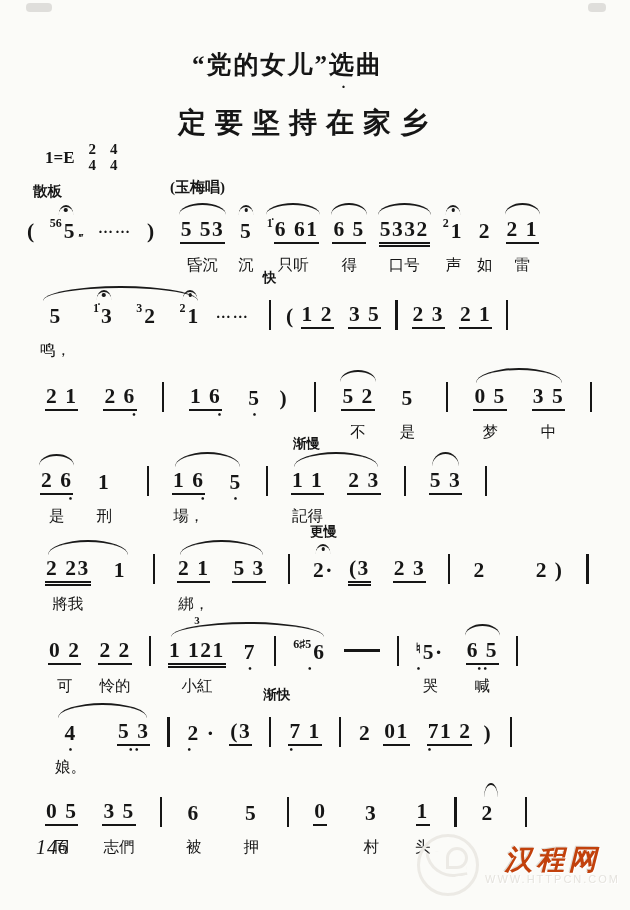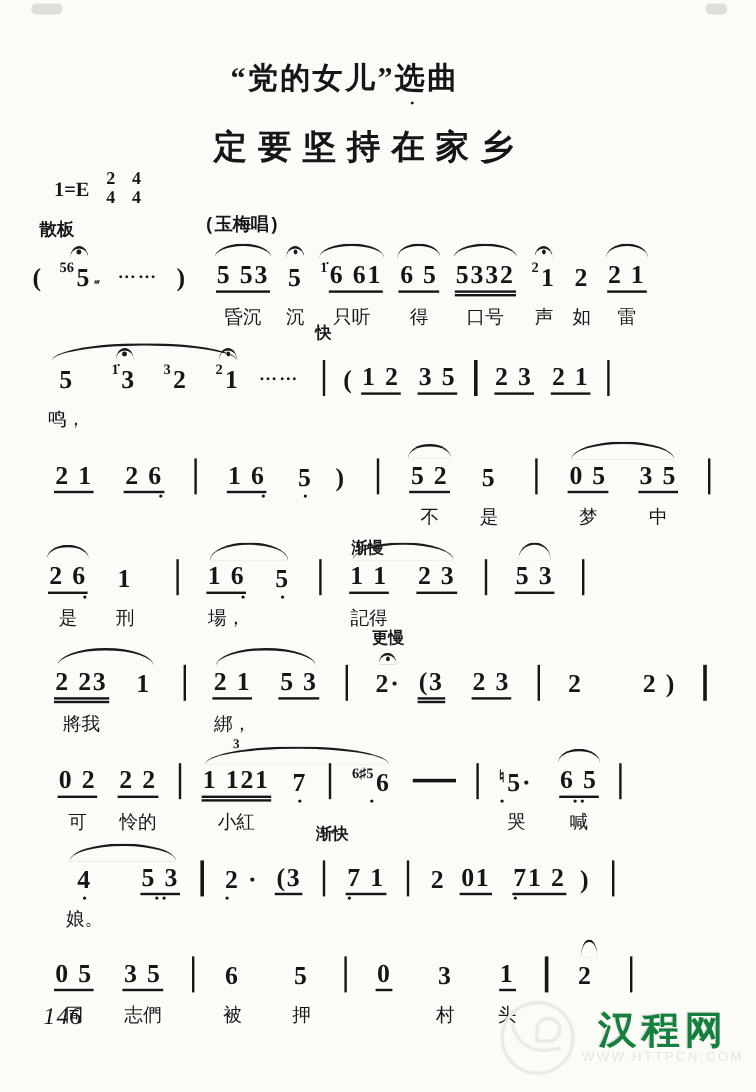--- a/index.html
+++ b/index.html
@@ -13,33 +13,33 @@
             letter-spacing:2px;margin:0;white-space:nowrap;}
   .tdot{position:absolute;left:341px;top:79px;font-size:15px;font-weight:bold;}
   .title{position:absolute;left:162px;top:88px;font-size:28px;font-weight:bold;
          letter-spacing:9px;margin:16px;white-space:nowrap;}
   .keyrow{position:absolute;left:45px;top:142px;display:flex;gap:14px;align-items:center;
           font-weight:bold;font-size:17px;}
   .frac{display:inline-flex;flex-direction:column;line-height:1.05;font-size:15px;
         text-align:center;font-weight:bold;}
   .frac i{font-style:normal;}
   .tempomark{position:absolute;left:33px;top:182px;font-size:14.5px;font-weight:bold;}
-  .singer{position:absolute;left:170px;top:178px;font-size:15px;font-weight:bold;font-family:Liberation Mono, monospace;}
+  .singer{position:absolute;left:170px;top:178px;font-size:15px;font-weight:bold;}
   .pageno{position:absolute;left:36px;top:836px;font-size:20px;font-weight:normal;
           font-style:italic;letter-spacing:1px;}
 
   
   #score{position:absolute;inset:0;}
   .mline{position:absolute;display:flex;align-items:flex-start;}
   .grp{display:inline-flex;position:relative;}
   .mline,.grp{gap:var(--g,14px);}
   .gslur{position:absolute;top:2px;left:3px;right:3px;height:13px;
          border-top:2.5px solid #1a1a1a;border-radius:50% 50% 0 0/100% 100% 0 0;}
   .glabel{position:absolute;font-size:13.5px;font-weight:bold;white-space:nowrap;}
-  .grp>.glabel{top:-15px;left:2px;margin-top:13px;}
+  .grp>.glabel{top:-15px;left:2px;}
   .barwrap>.glabel{top:-15px;left:-6px;}
   .top>.glabel{bottom:14px;left:-2px;}
   .tok{display:inline-flex;flex-direction:column;align-items:center;position:relative;}
   .top{height:17px;width:100%;position:relative;}
   .slur{position:absolute;left:-1px;right:-1px;bottom:1px;height:10px;
         border-top:2.5px solid #1a1a1a;border-radius:50% 50% 0 0/100% 100% 0 0;}
   .fer{position:absolute;left:50%;bottom:1px;transform:translateX(-50%);width:15px;height:8px;
        border-top:2px solid #1a1a1a;border-radius:50% 50% 0 0/100% 100% 0 0;}
   .fer::after{content:"";position:absolute;left:50%;top:1px;transform:translateX(-50%);
        width:3.5px;height:3.5px;border-radius:50%;background:#1a1a1a;}
@@ -66,22 +66,22 @@
   
   .watermark{position:absolute;right:10px;bottom:14px;display:flex;align-items:center;gap:6px;}
   .wm-logo{width:56px;height:56px;border:3px solid #eceae5;border-radius:50%;
            position:relative;flex:none;}
   .wm-logo::before{content:"";position:absolute;left:7px;top:13px;width:36px;height:25px;
            border:3px solid #eceae5;border-top:none;border-right:none;
            border-radius:0 0 0 30px;transform:rotate(-8deg);}
   .wm-logo::after{content:"";position:absolute;right:8px;top:10px;width:16px;height:16px;
            border:3px solid #eceae5;border-radius:50% 50% 50% 0;}
   .wm-txt{display:flex;flex-direction:column;align-items:center;line-height:1.05;}
-  .wm-txt b{font-size:32px;color:#15803d;letter-spacing:4px;
-            text-shadow:1px 1px 0 #ffffff,-1px -1px 0 #dedbd5;}
+  .wm-txt b{font-size:28px;color:#c2410c;letter-spacing:4px;
+            text-shadow:1px 1px 0 #ffffff,-1px -1px 0 #dedbd5;font-style:italic;}
   .wm-txt i{font-style:normal;font-size:11px;color:#e5e3de;letter-spacing:2px;
             text-shadow:1px 1px 0 #ffffff;font-family:"Liberation Sans",sans-serif;}
 </style>
 </head>
 <body>
 
 <div class="page">
   <div class="bleed bleed-l"></div>
   <div class="bleed bleed-r"></div>
 

